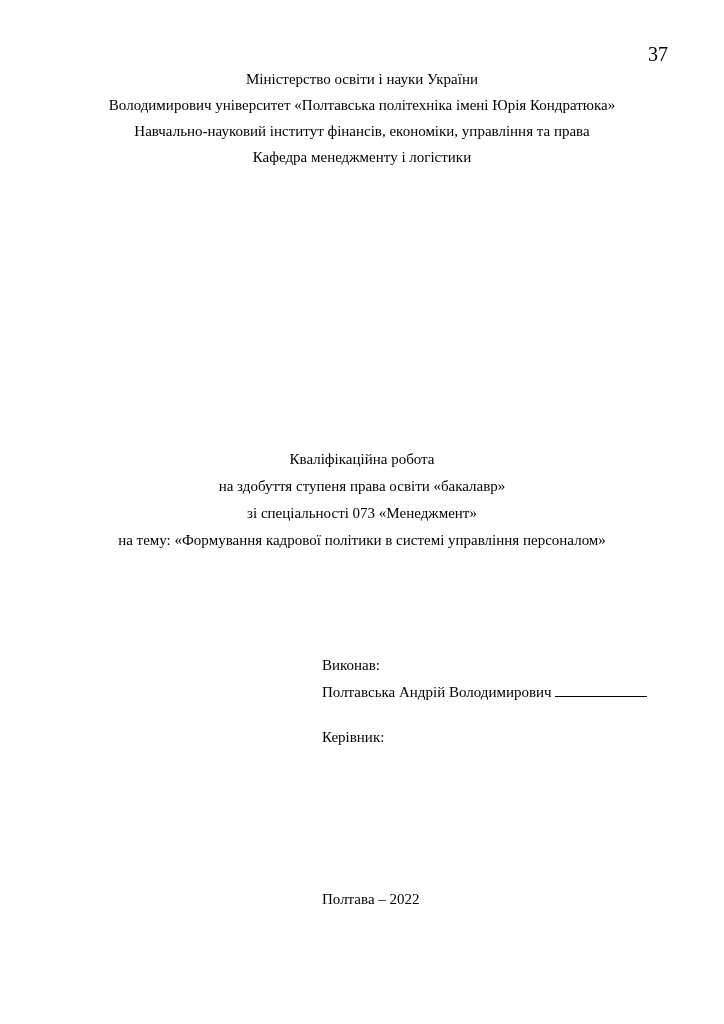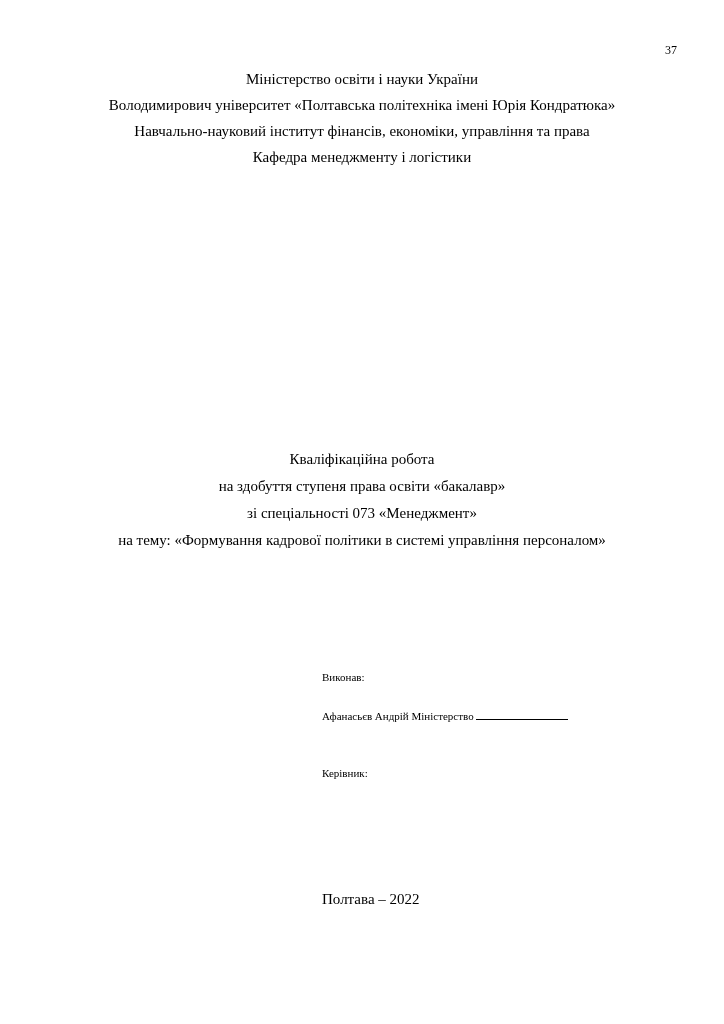--- a/index.html
+++ b/index.html
@@ -12,22 +12,22 @@
     width: 724px;
     height: 1024px;
     background: #ffffff;
     font-family: "Liberation Serif", "DejaVu Serif", serif;
     color: #000000;
     overflow: hidden;
   }
   .page-number {
     position: absolute;
     top: 44px;
-    right: 47px;
-    font-size: 12px;
+    right: 56px;
+    font-size: 20px;
     line-height: 1;
   }
   .title-block {
     position: absolute;
     top: 66px;
     left: 50px;
     right: 50px;
     text-align: center;
   }
   .title-block .line {
@@ -50,24 +50,23 @@
   .work-block .bold {
     font-weight: normal;
   }
   .author-block {
     position: absolute;
     top: 652px;
     left: 322px;
     text-align: left;
   }
   .author-block .line {
-    font-size: 11px;
+    font-size: 15px;
     line-height: 27px;
     white-space: nowrap;
-    margin-top: 12px;
   }
   .author-block .gap {
     height: 18px;
   }
   .underline {
     display: inline-block;
     border-bottom: 1px solid #000;
     width: 92px;
     height: 14px;
     vertical-align: baseline;
@@ -101,21 +100,21 @@
   <div class="work-block">
     <div class="line bold">Кваліфікаційна робота</div>
     <div class="line">на здобуття ступеня права освіти «бакалавр»</div>
     <div class="line">зі спеціальності 073 «Менеджмент»</div>
     <div class="line">на тему: «Формування кадрової політики в системі управління персоналом»</div>
   </div>
 
   <div class="author-block">
     <div class="line">Виконав:</div>
     <div class="line">
-      <span>Афанасьєв Андрій Міністерство</span>
+      <span>Полтавська Андрій Володимирович</span>
       <span class="underline"></span>
     </div>
     <div class="gap"></div>
     <div class="line">Керівник:</div>
   </div>
 
   <div class="city-block">Полтава – 2022</div>
 
 </div>
 

